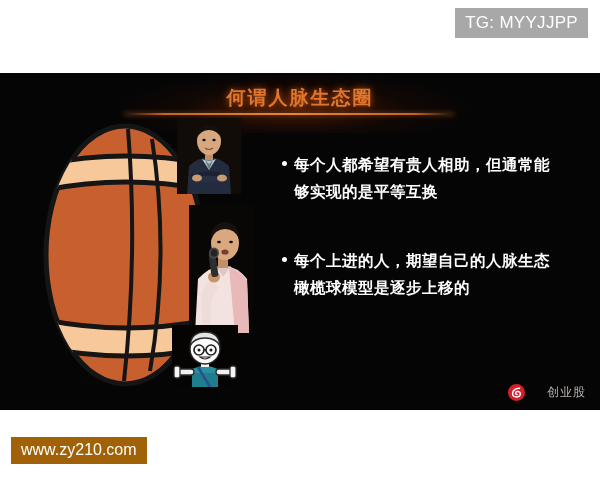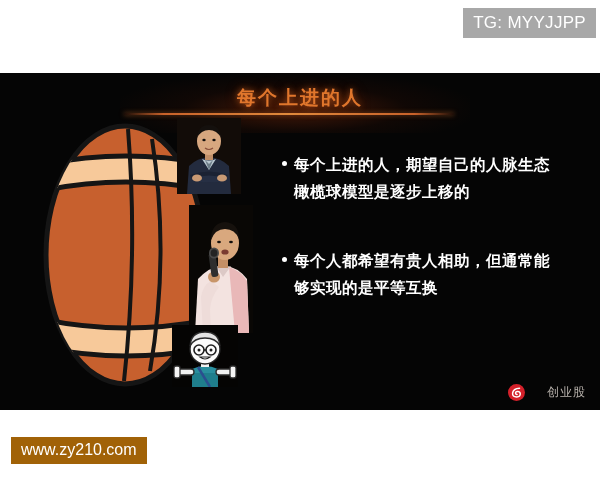--- a/index.html
+++ b/index.html
@@ -14,21 +14,20 @@
     overflow: hidden;
     font-family: "Liberation Sans", sans-serif;
   }
 
   
   #top-band {
     position: absolute;
     left: 0; top: 0;
     width: 592px; height: 73px;
     background: #ffffff;
-    padding-left: 8px;
   }
   #tg-badge {
     position: absolute;
     right: 4px; top: 8px;
     background: #a8a8a8;
     color: #ffffff;
     font-size: 17px;
     letter-spacing: 0.3px;
     padding: 6px 10px 7px 10px;
     line-height: 1;
@@ -165,21 +164,21 @@
 <body>
 
 <div id="top-band">
   <div id="tg-badge">TG: MYYJJPP</div>
 </div>
 
 <div id="slide">
 
   <div id="title-glow"></div>
 
-  <div id="slide-title">每个上进的人</div>
+  <div id="slide-title">何谓人脉生态圈</div>
   <div id="title-rule"></div>
 
   <div id="football-wrap">
     <svg width="166" height="268" viewBox="0 0 166 268" xmlns="http://www.w3.org/2000/svg">
       <defs>
         <clipPath id="ballClip">
           <ellipse cx="83" cy="134" rx="79" ry="129"></ellipse>
         </clipPath>
       </defs>
 
@@ -287,25 +286,25 @@
       <circle cx="27" cy="25" r="1.5" fill="#1a1a1a"></circle>
       <circle cx="39" cy="25" r="1.5" fill="#1a1a1a"></circle>
 
       <path d="M28 32 Q33 36 38 32 Z" fill="#ffffff" stroke="#222" stroke-width="1.2"></path>
     </svg>
   </div>
 
   <div id="bullets">
     <div class="bullet-row">
       <span class="bullet-dot"></span>
-      <span class="bullet-text">每个上进的人，期望自己的人脉生态橄榄球模型是逐步上移的</span>
+      <span class="bullet-text">每个人都希望有贵人相助，但通常能够实现的是平等互换</span>
     </div>
     <div class="bullet-row">
       <span class="bullet-dot"></span>
-      <span class="bullet-text">每个人都希望有贵人相助，但通常能够实现的是平等互换</span>
+      <span class="bullet-text">每个上进的人，期望自己的人脉生态橄榄球模型是逐步上移的</span>
     </div>
   </div>
 
   <div id="brand-logo">
     <span id="brand-mark">
       <svg width="17" height="17" viewBox="0 0 17 17" xmlns="http://www.w3.org/2000/svg">
         <circle cx="8.5" cy="8.5" r="8.5" fill="#d4202a"></circle>
         <path d="M11.5 4.2 Q5.2 4.4 4.6 9.2 Q4.2 13 8.8 12.9 Q12.6 12.7 12.2 9.4 Q11.9 7.2 9.4 7.4 Q7.4 7.6 7.6 9.3 Q7.8 10.6 9.1 10.4" fill="none" stroke="#ffffff" stroke-width="1.5" stroke-linecap="round"></path>
       </svg>
     </span>

